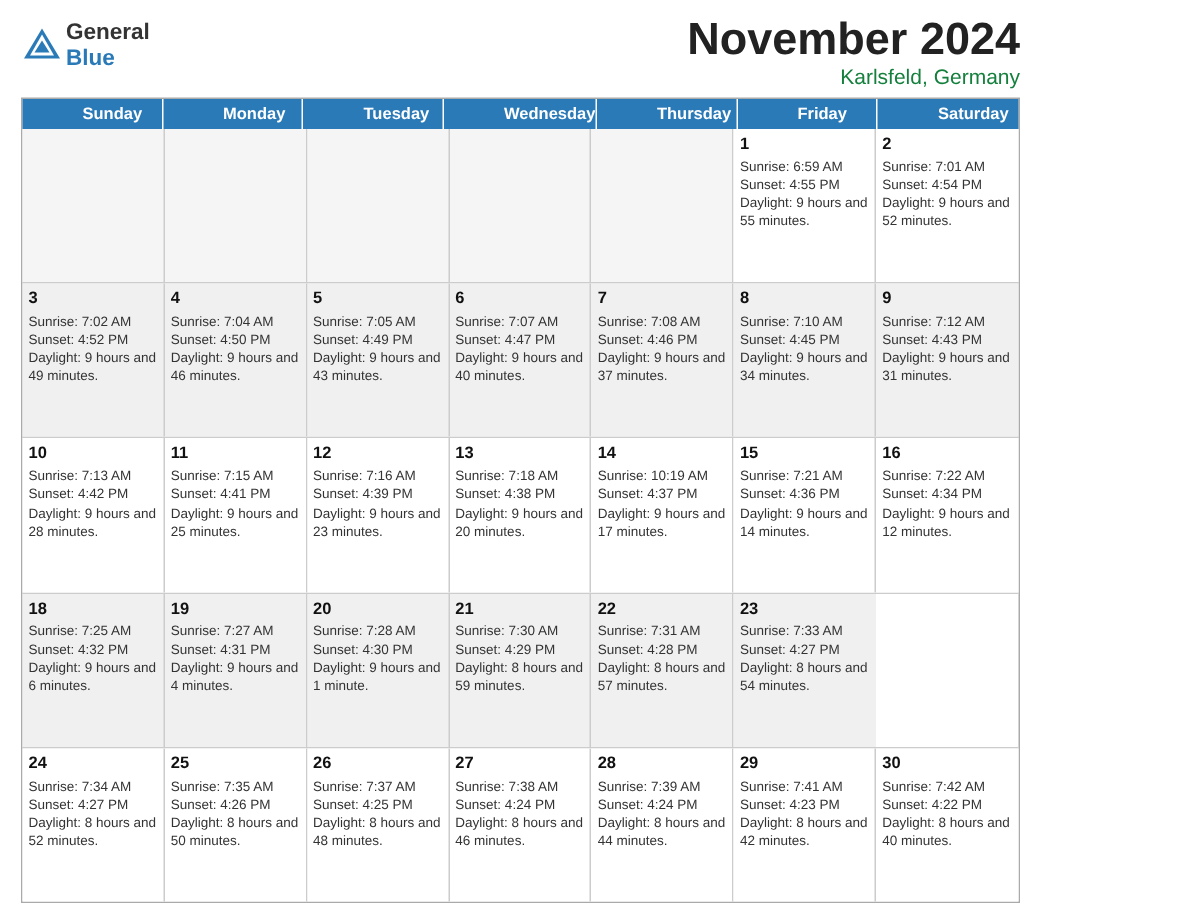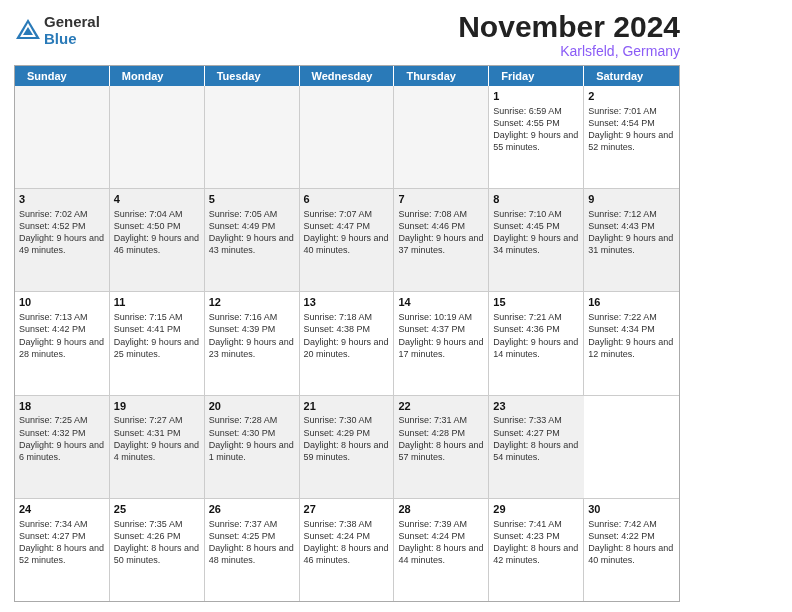--- a/index.html
+++ b/index.html
@@ -52,39 +52,40 @@
       text-align: right;
     }
     .month-title {
       font-size: 30px;
       font-weight: bold;
       color: #222;
       line-height: 1.1;
     }
     .location-title {
       font-size: 14px;
-      color: #8b5cf6;
+      color: #15803d;
     }
     .calendar {
       flex: 1;
       display: flex;
       flex-direction: column;
     }
     .cal-header-row {
       display: grid;
       grid-template-columns: repeat(7, 1fr);
       background: #2a7ab8;
     }
     .cal-header-cell {
       color: #fff;
       font-size: 11px;
       font-weight: bold;
-      padding: 4px 12px;
+      padding: 4px 0;
       text-align: left;
       border-right: 1px solid #fff;
+      margin-left: 40px;
     }
     .cal-header-cell:last-child { border-right: none; }
     .cal-body {
       flex: 1;
       display: flex;
       flex-direction: column;
     }
     .cal-row {
       display: grid;
       grid-template-columns: repeat(7, 1fr);

